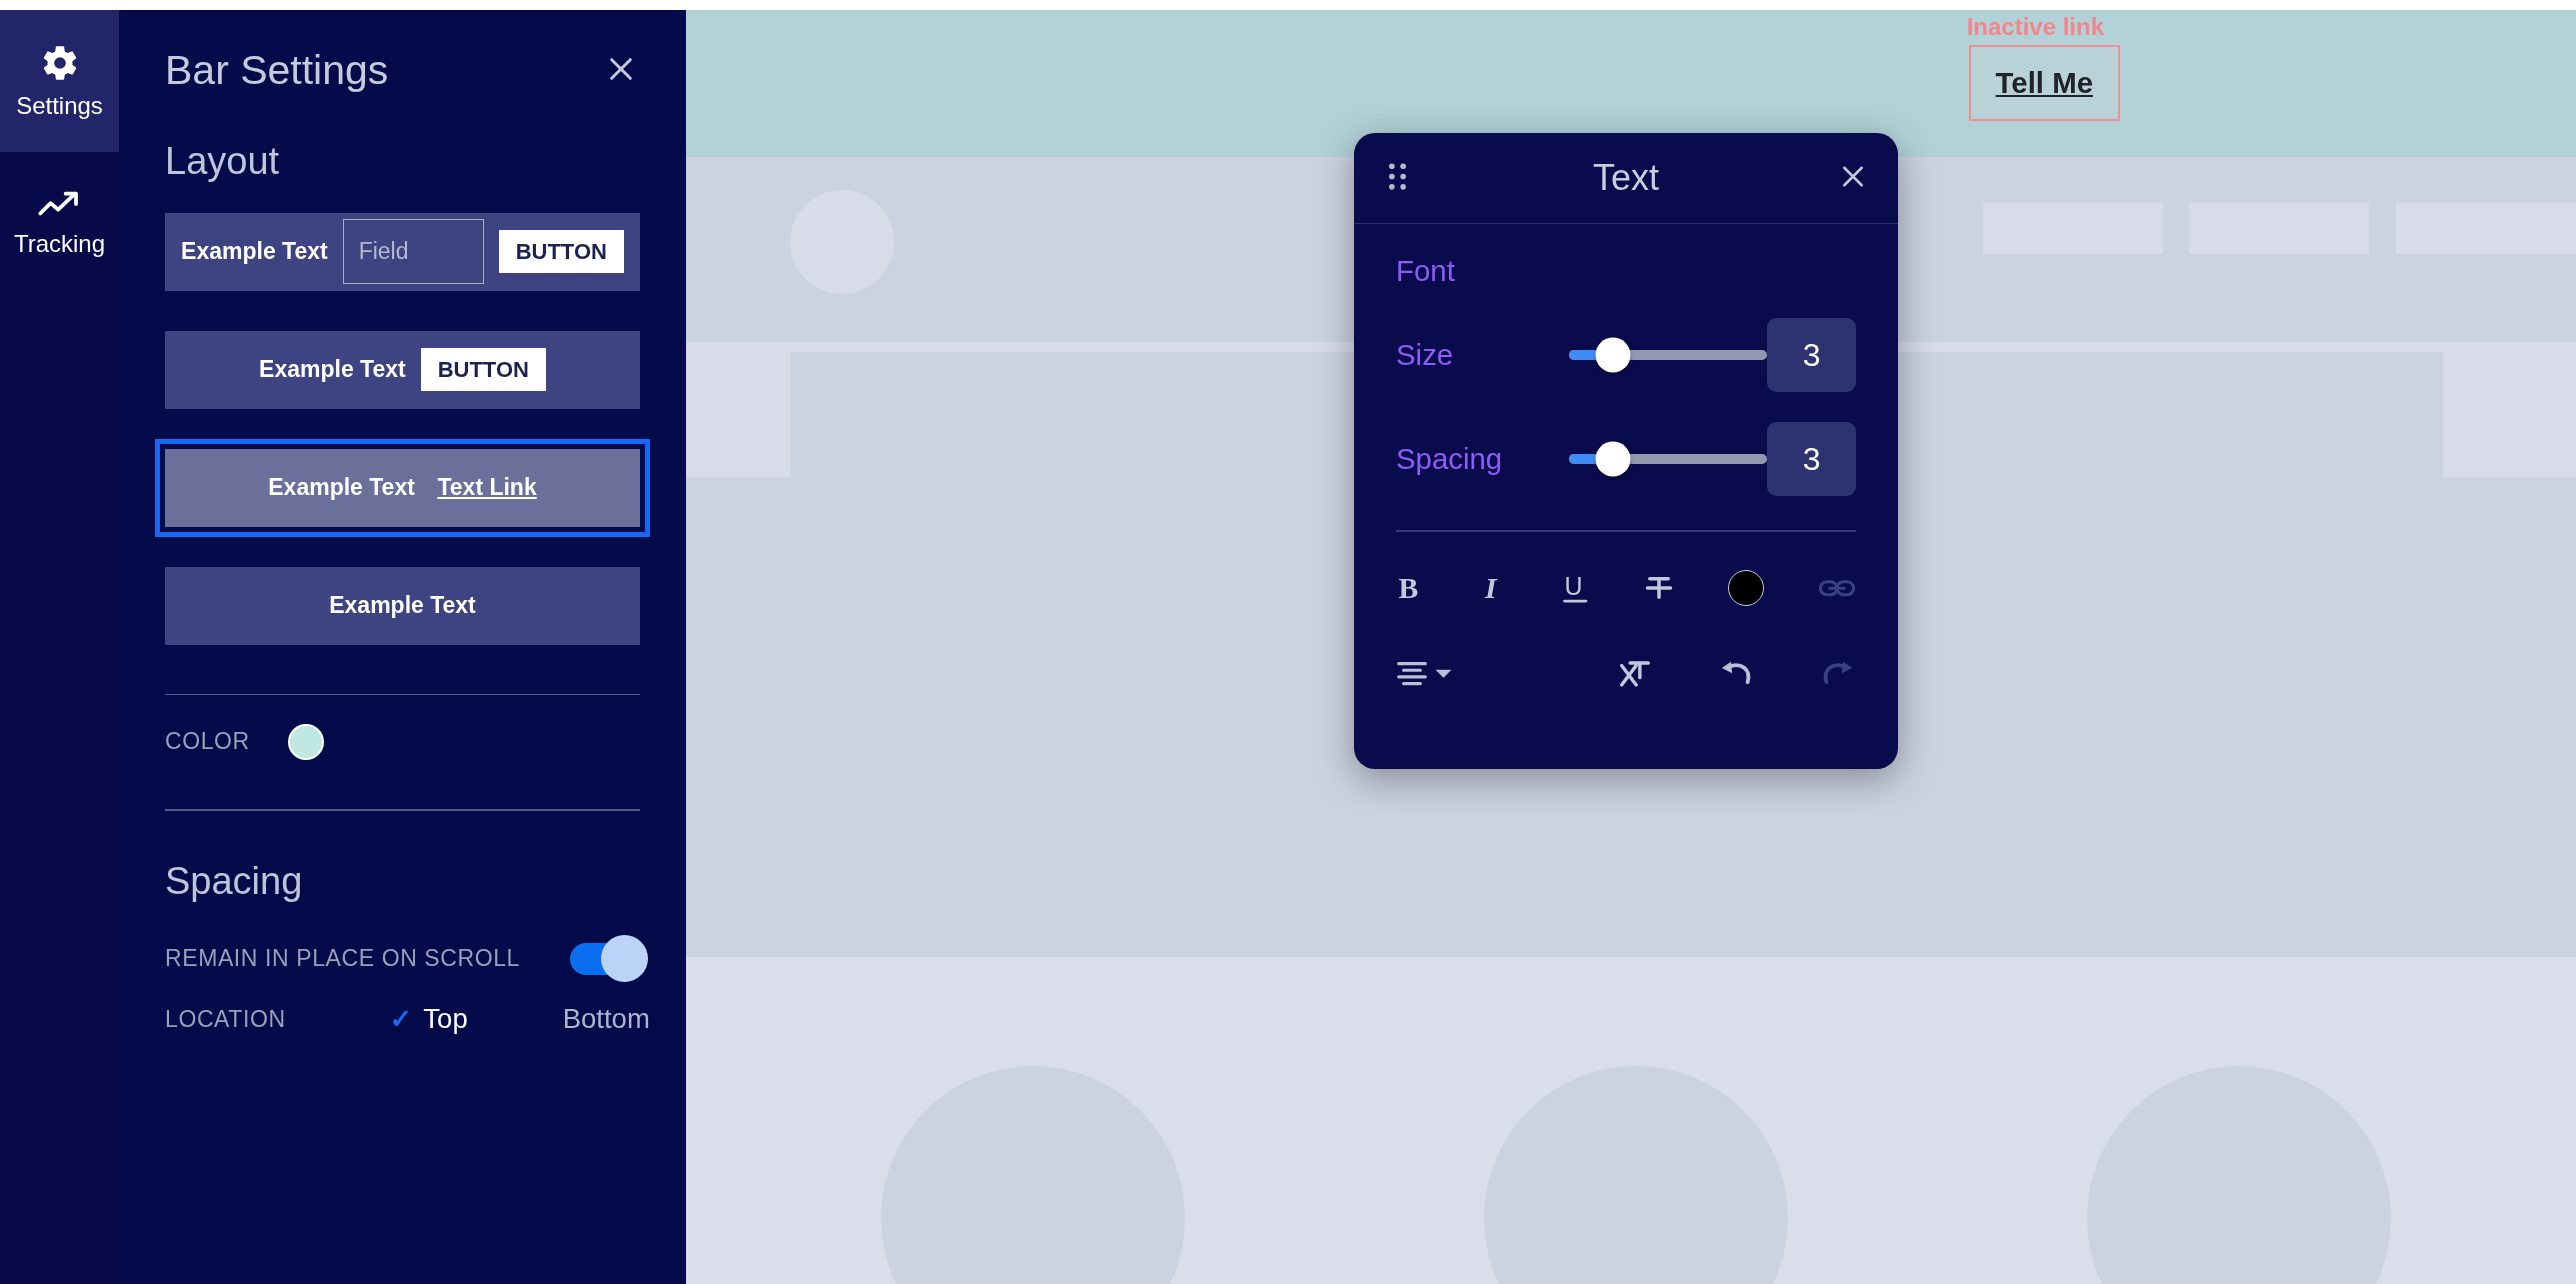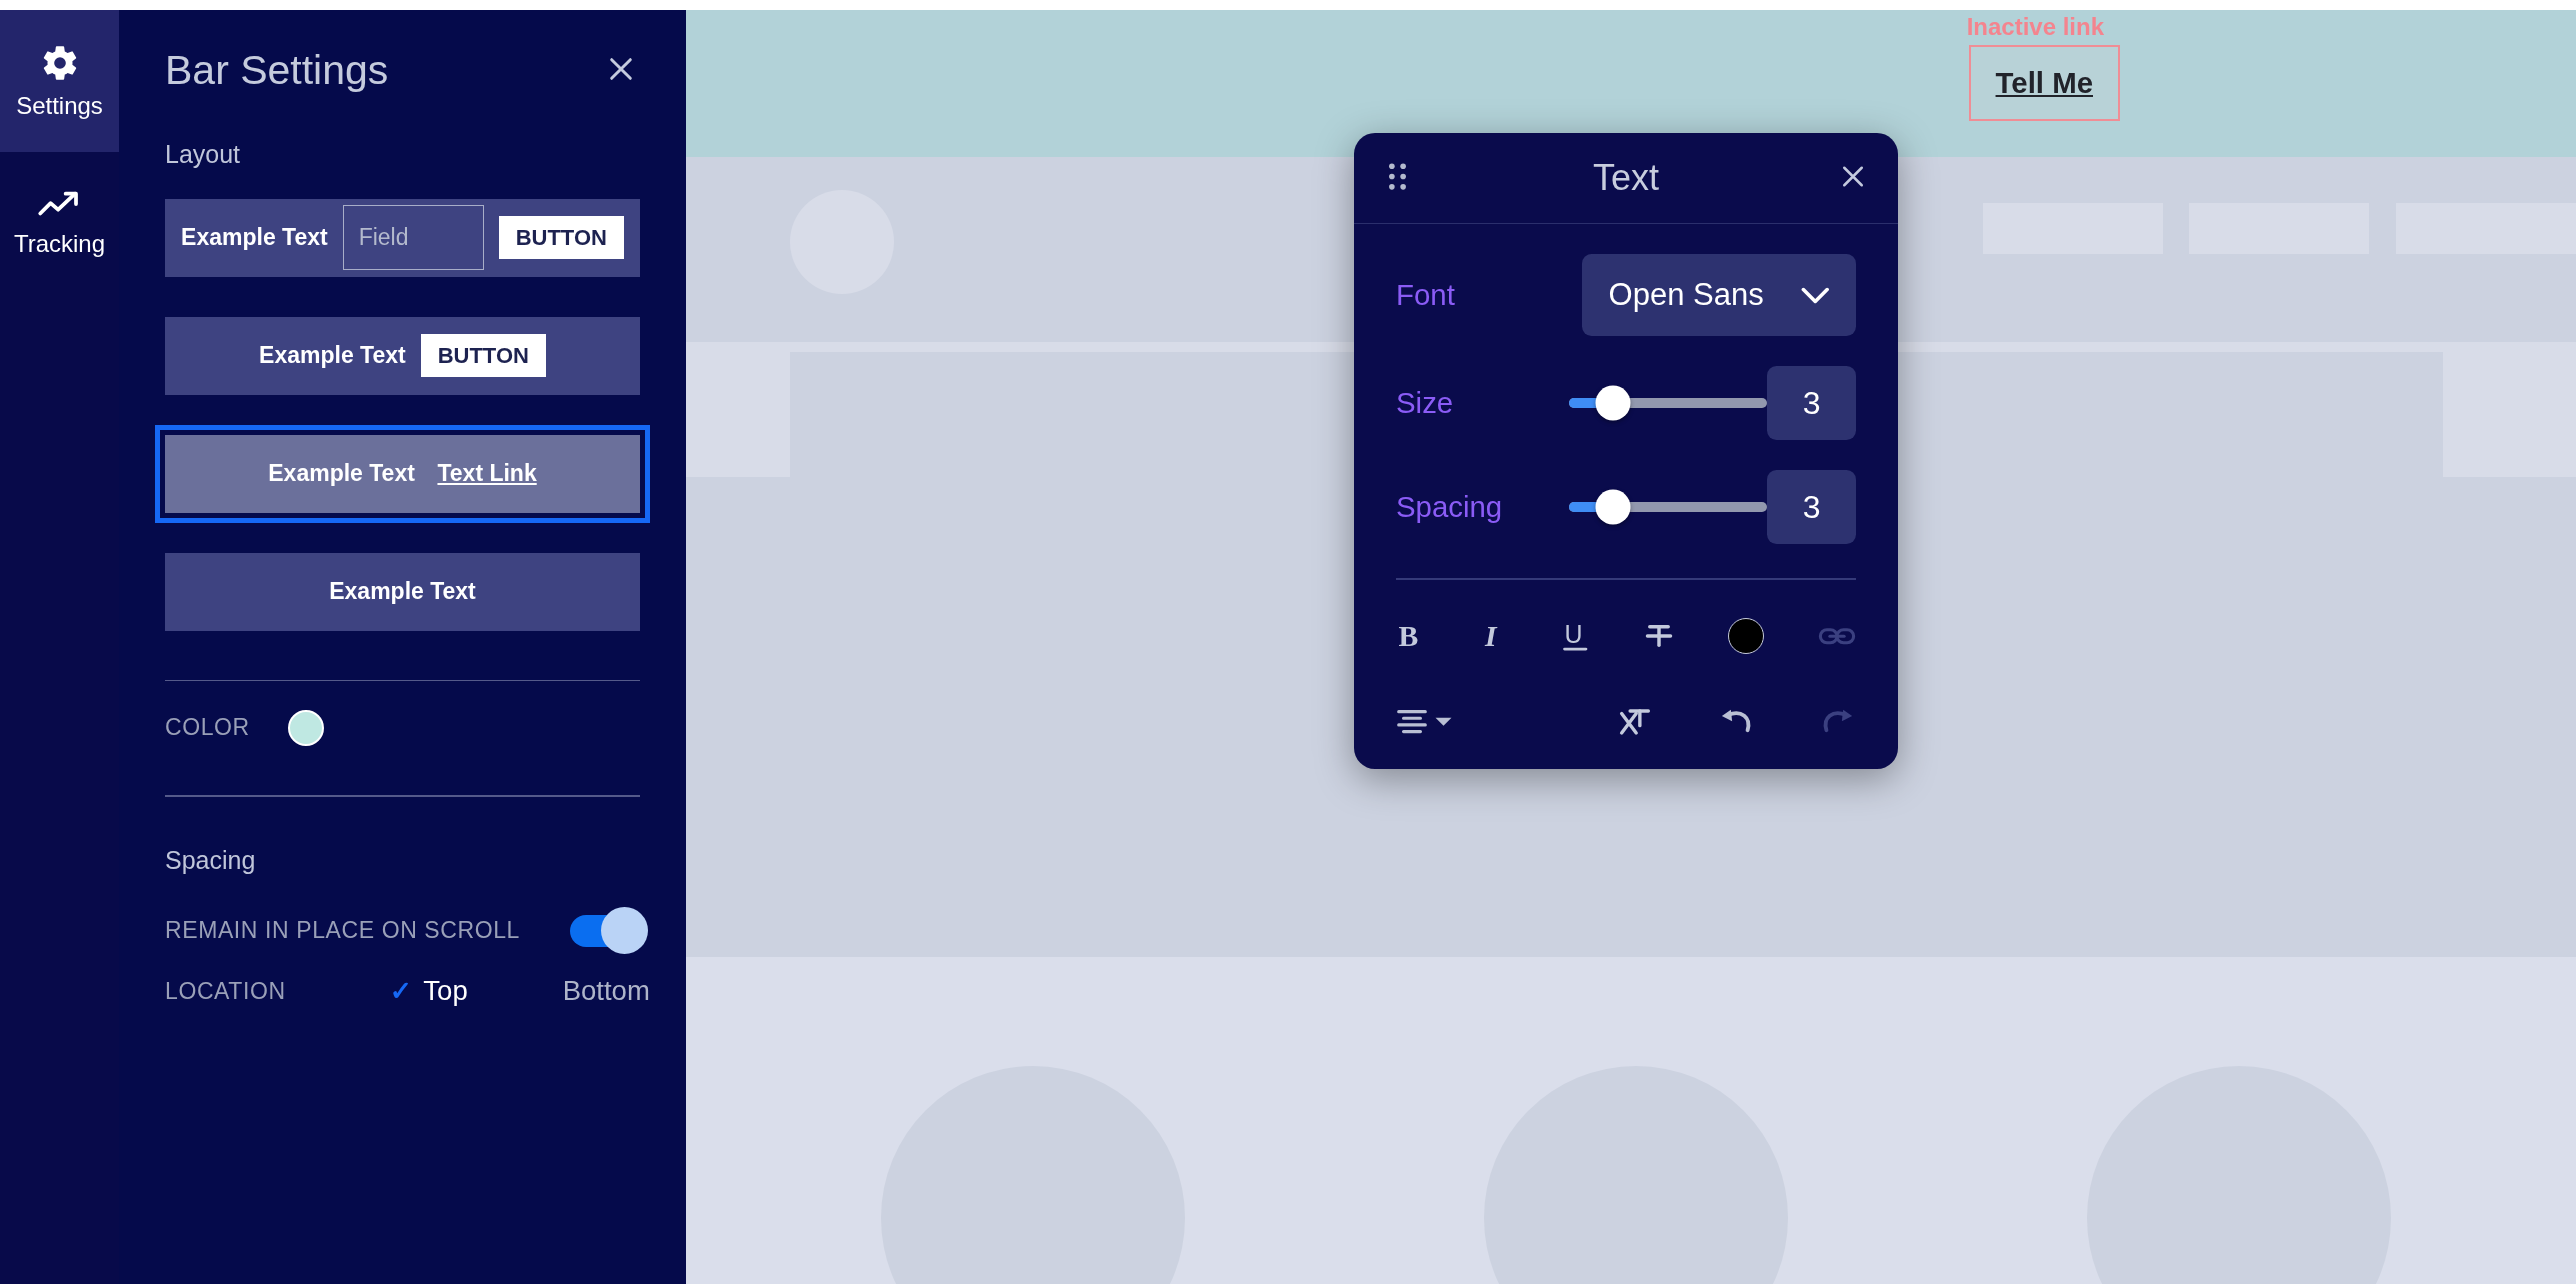--- a/index.html
+++ b/index.html
@@ -106,21 +106,21 @@
     background: #050a4b;
   }
   .panel-header {
     display: flex; align-items: center; justify-content: space-between;
     padding: 40px 49px 0 46px;
   }
   .panel-title { color: #c5cbdd; font-size: 41px; font-weight: normal; line-height: 1; }
   .panel-close { cursor: pointer; }
   .panel-body { padding: 0 46px; }
   .section-title {
-    color: #c0c6da; font-size: 25px; font-weight: normal;
+    color: #c0c6da; font-size: 38px; font-weight: normal;
     margin-top: 49px; margin-bottom: 30px;
   }
 
   .layout-opt {
     position: relative;
     height: 78px; margin-bottom: 40px;
     background: #3e4381;
     display: flex; align-items: center; justify-content: center;
     gap: 15px;
   }
@@ -369,28 +369,20 @@
       <span class="dialog-title">Text</span>
       <span class="dialog-close">
         <svg width="30" height="30" viewBox="0 0 24 24">
           <path d="M5 5 L19 19 M19 5 L5 19" stroke="#c4cade" stroke-width="2" stroke-linecap="round"></path>
         </svg>
       </span>
     </div>
 
     <div class="dlg-row">
       <span class="dlg-label">Font</span>
-      <span class="font-select">
-        <span>Open Sans</span>
-        <span>
-          <svg width="28.5" height="19" viewBox="0 0 24 14">
-            <path d="M2 2 L12 12 L22 2" fill="none" stroke="#ffffff" stroke-width="3" stroke-linecap="round" stroke-linejoin="round"></path>
-          </svg>
-        </span>
-      </span>
     </div>
 
     <div class="dlg-row">
       <span class="dlg-label">Size</span>
       <span class="slider">
         <span class="track">
           <span class="fill" style="width: 22%;"></span>
           <span class="thumb" style="left: 22%;"></span>
         </span>
       </span>

